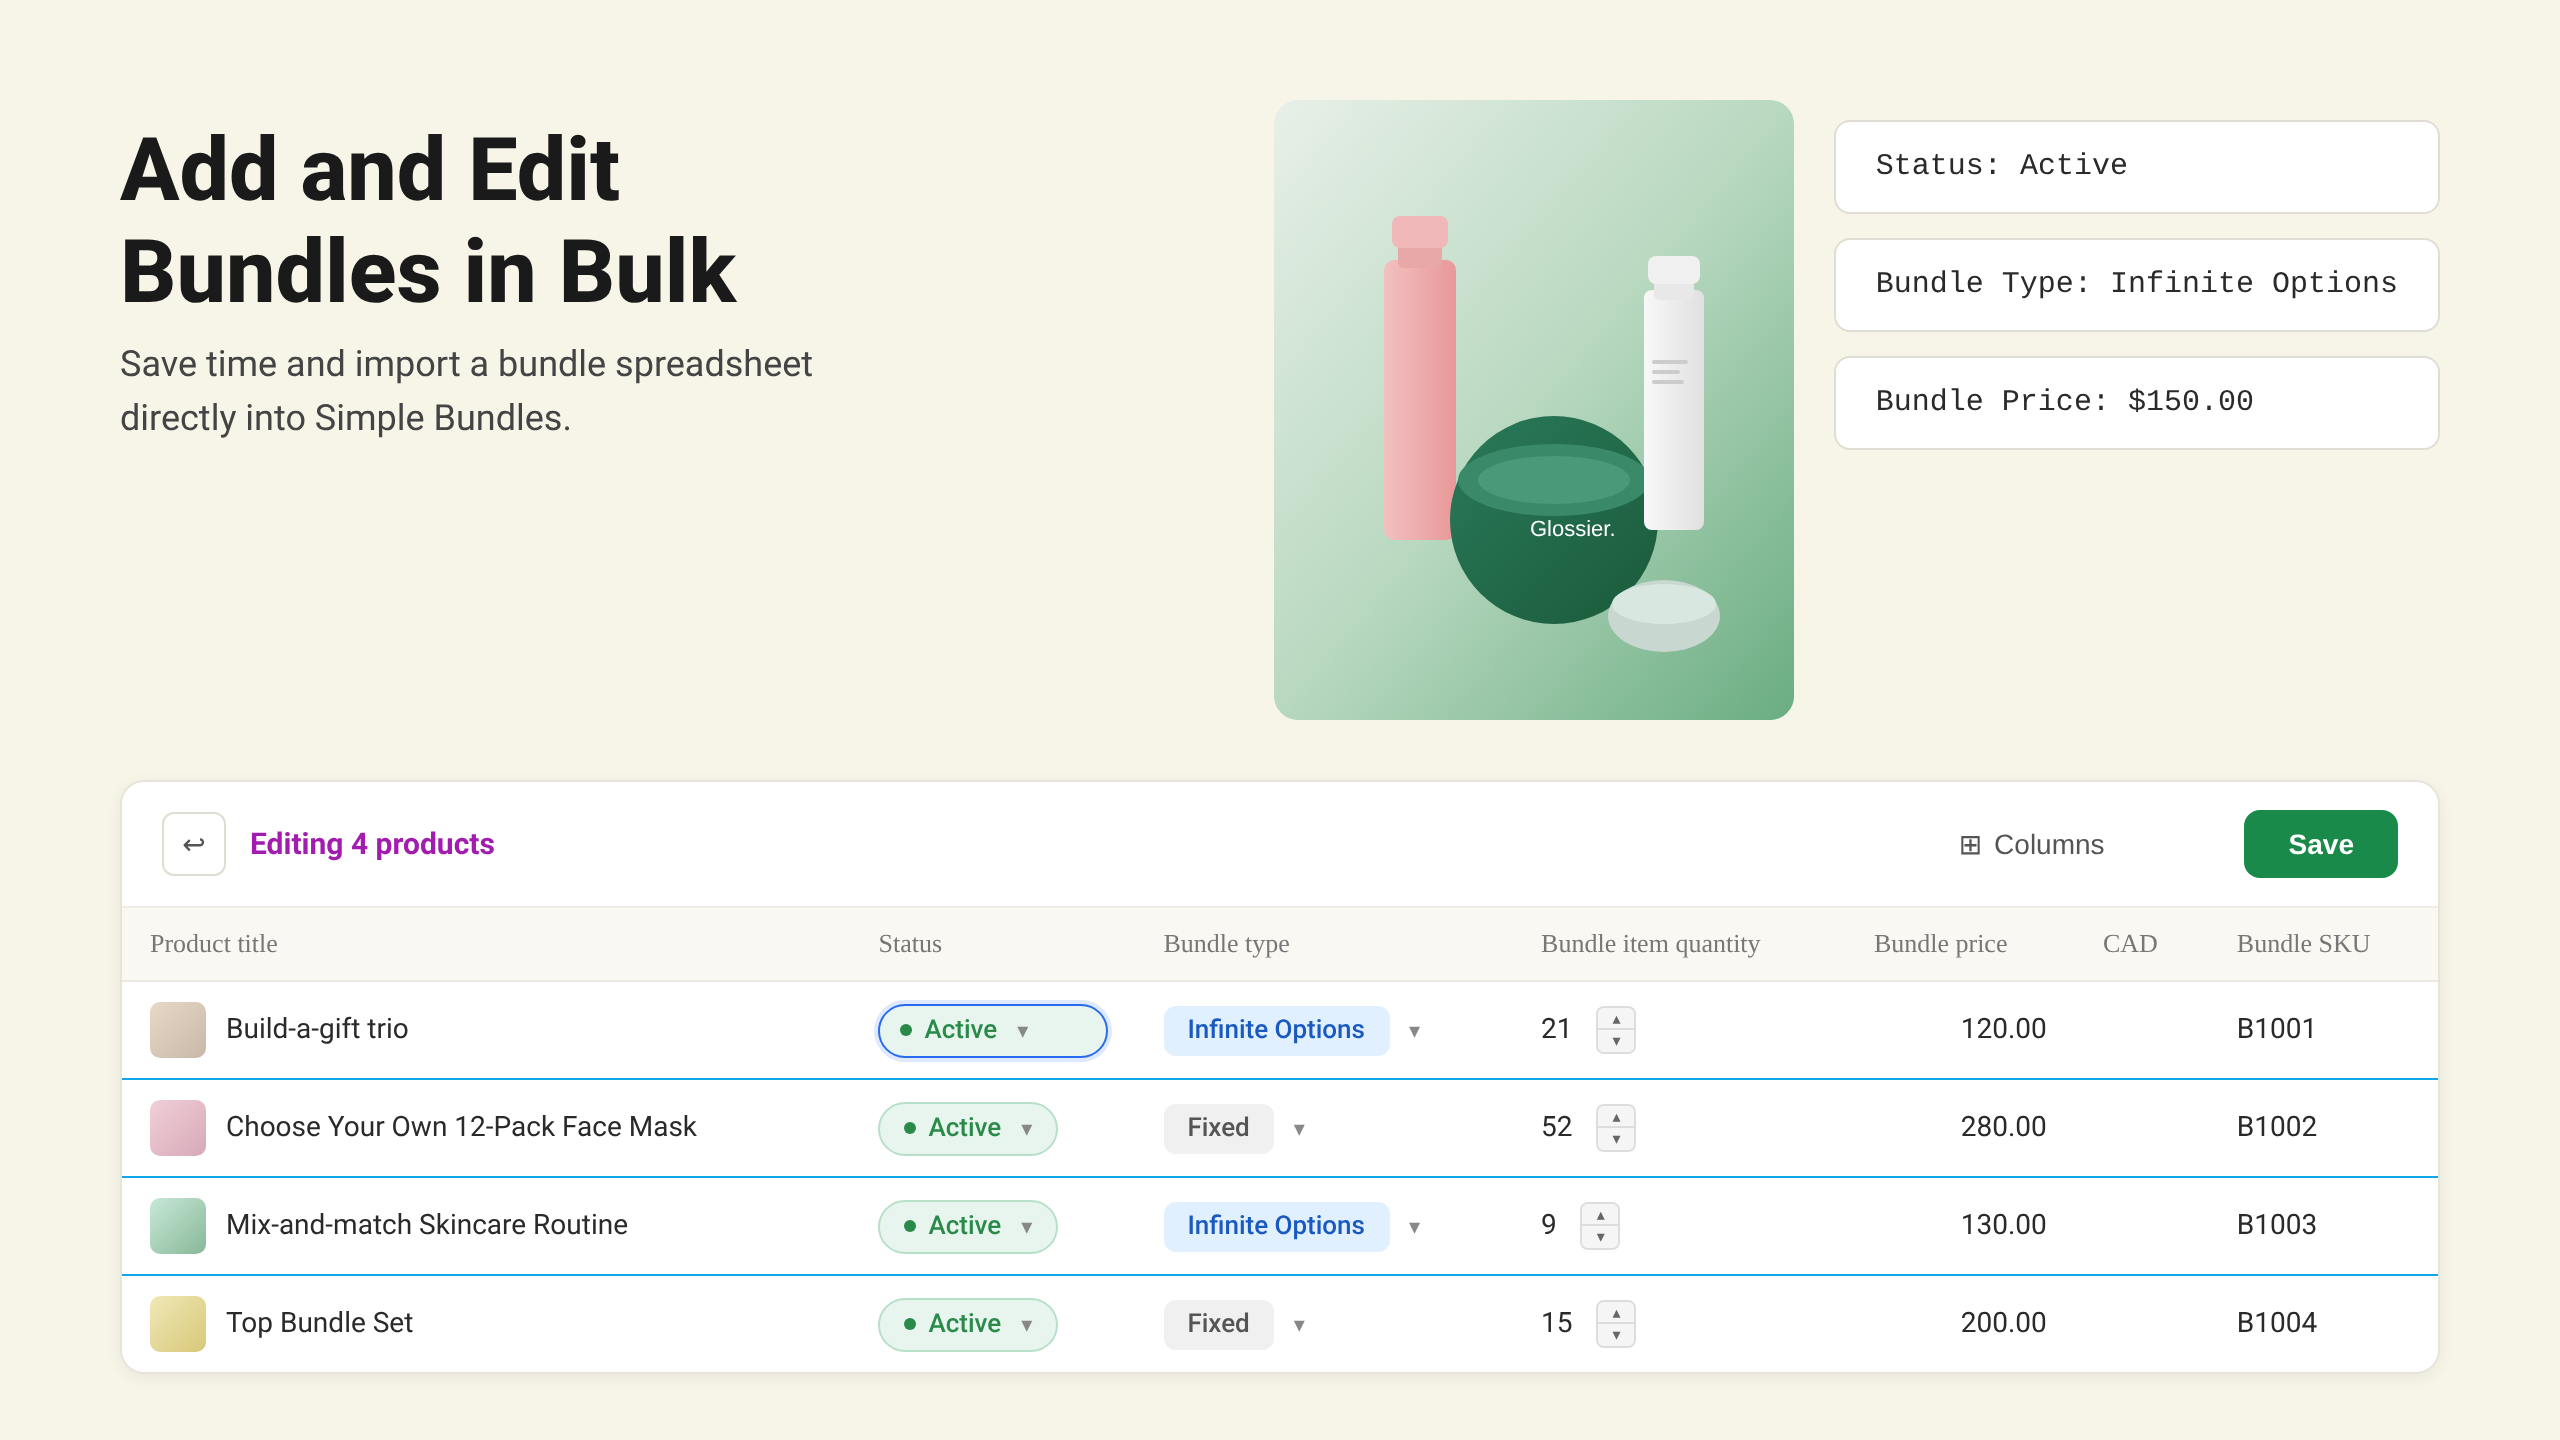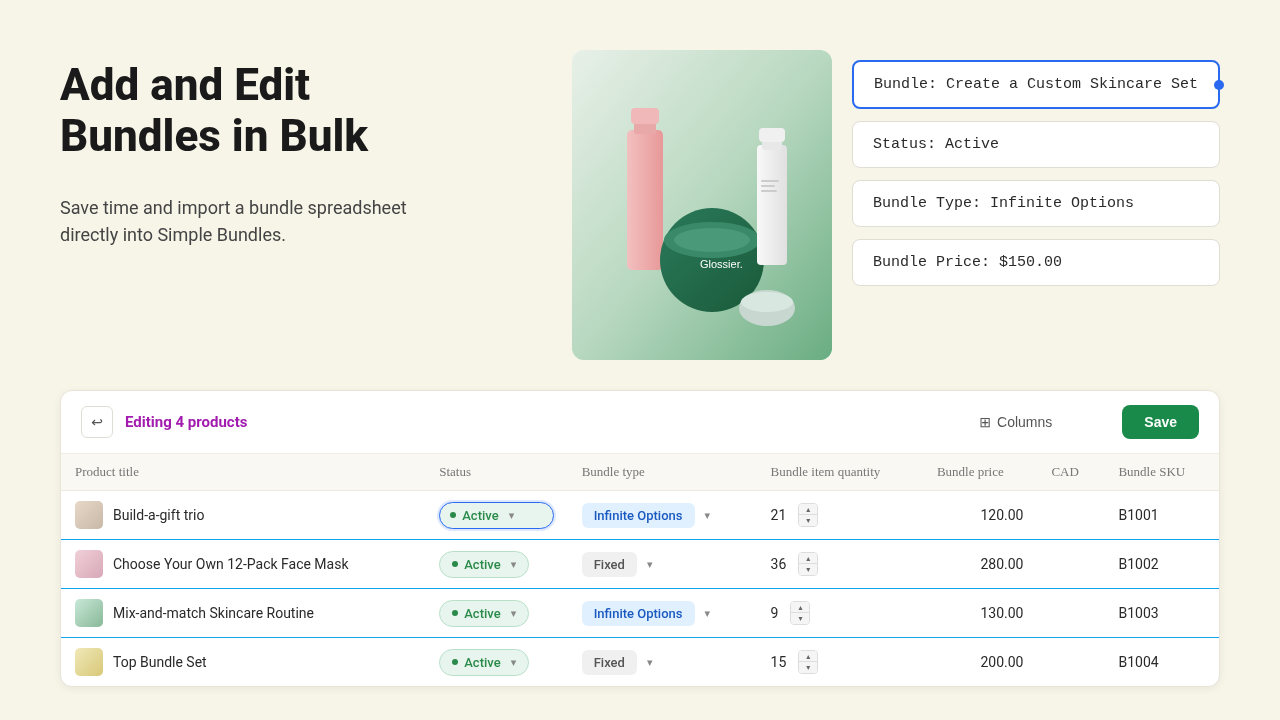--- a/index.html
+++ b/index.html
@@ -30,21 +30,21 @@
     .left-content {
       flex: 0 0 440px;
       padding-top: 10px;
     }
 
     .hero-title {
       font-size: 44px;
       font-weight: 800;
       color: #1a1a1a;
       line-height: 1.15;
-      margin-bottom: 33px;
+      margin-bottom: 8px;
     }
 
     .hero-subtitle {
       font-size: 18px;
       color: #444;
       line-height: 1.5;
       max-width: 380px;
     }
 
     .right-content {
@@ -423,24 +423,20 @@
             <ellipse cx="195" cy="252" rx="26" ry="10" fill="#d8e8e0"></ellipse>
 
             <rect x="189" y="130" width="18" height="2" rx="1" fill="#cccccc"></rect>
             <rect x="189" y="135" width="14" height="2" rx="1" fill="#cccccc"></rect>
             <rect x="189" y="140" width="16" height="2" rx="1" fill="#cccccc"></rect>
           </svg>
         </div>
       </div>
 
       <div class="info-cards">
-        <div class="info-card highlighted">
-          <span>Bundle:</span>
-          <span>Create a Custom Skincare Set</span>
-        </div>
         <div class="info-card">
           <span>Status:</span>
           <span>Active</span>
         </div>
         <div class="info-card">
           <span>Bundle Type:</span>
           <span>Infinite Options</span>
         </div>
         <div class="info-card">
           <span>Bundle Price:</span>
@@ -531,21 +527,21 @@
         </div>
       </td>
       <td>
         <div class="type-select-wrapper">
           <span class="bundle-type-badge bundle-type-fixed">Fixed</span>
           <span class="chevron-down">▾</span>
         </div>
       </td>
       <td>
         <div class="qty-cell">
-          <span>36</span>
+          <span>52</span>
           <div class="qty-spinner">
             <button class="qty-arrow">▴</button>
             <button class="qty-arrow">▾</button>
           </div>
         </div>
       </td>
       <td class="price-cell">
         <span>280.00</span>
       </td>
       <td></td>

